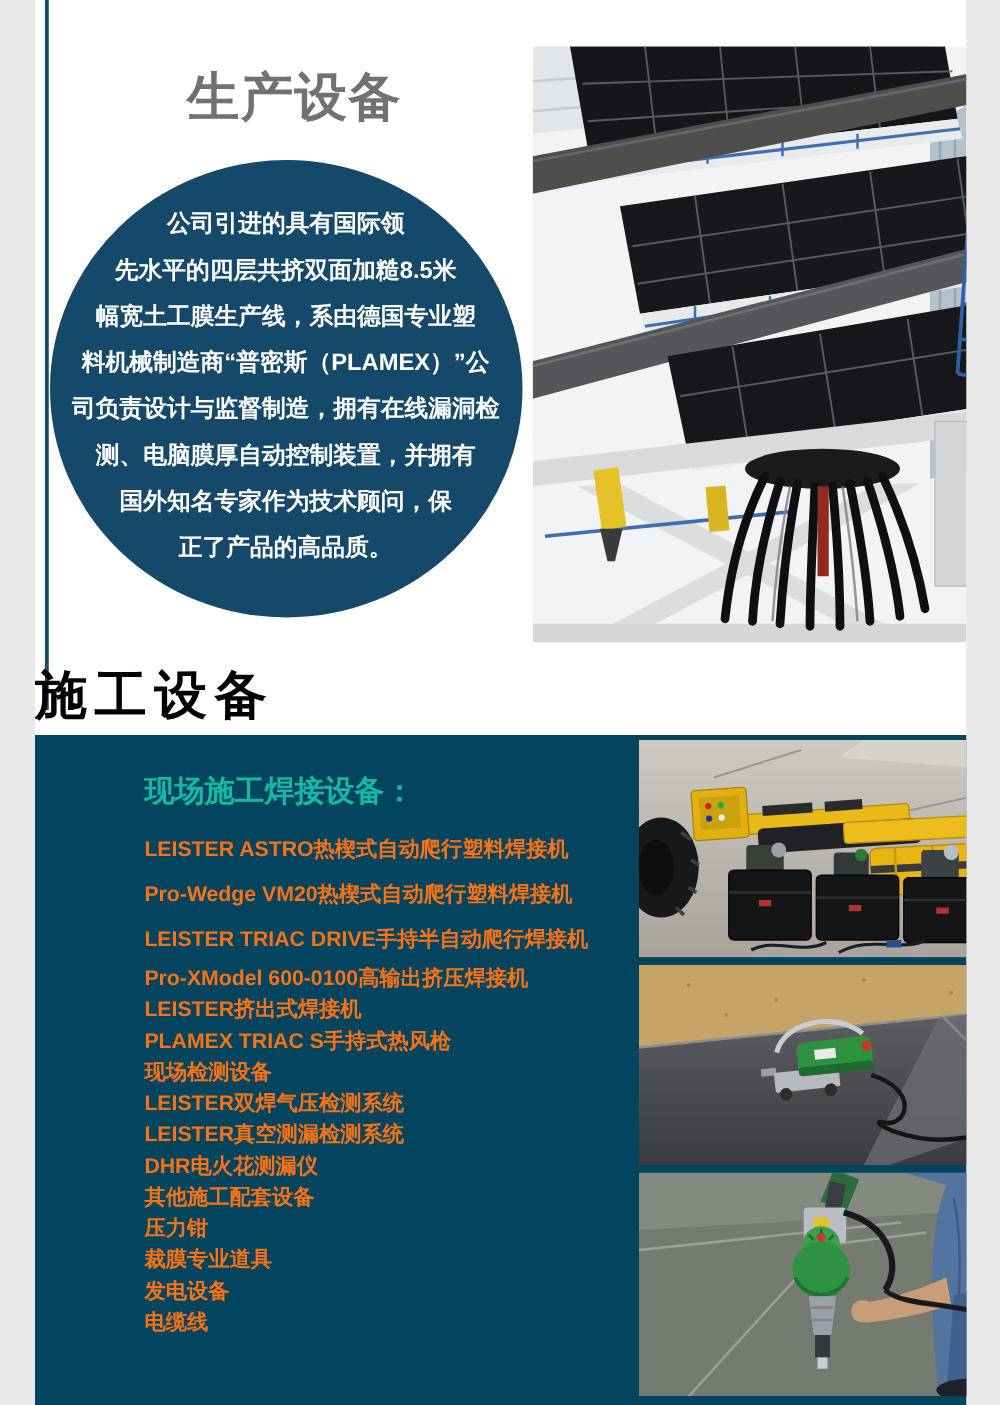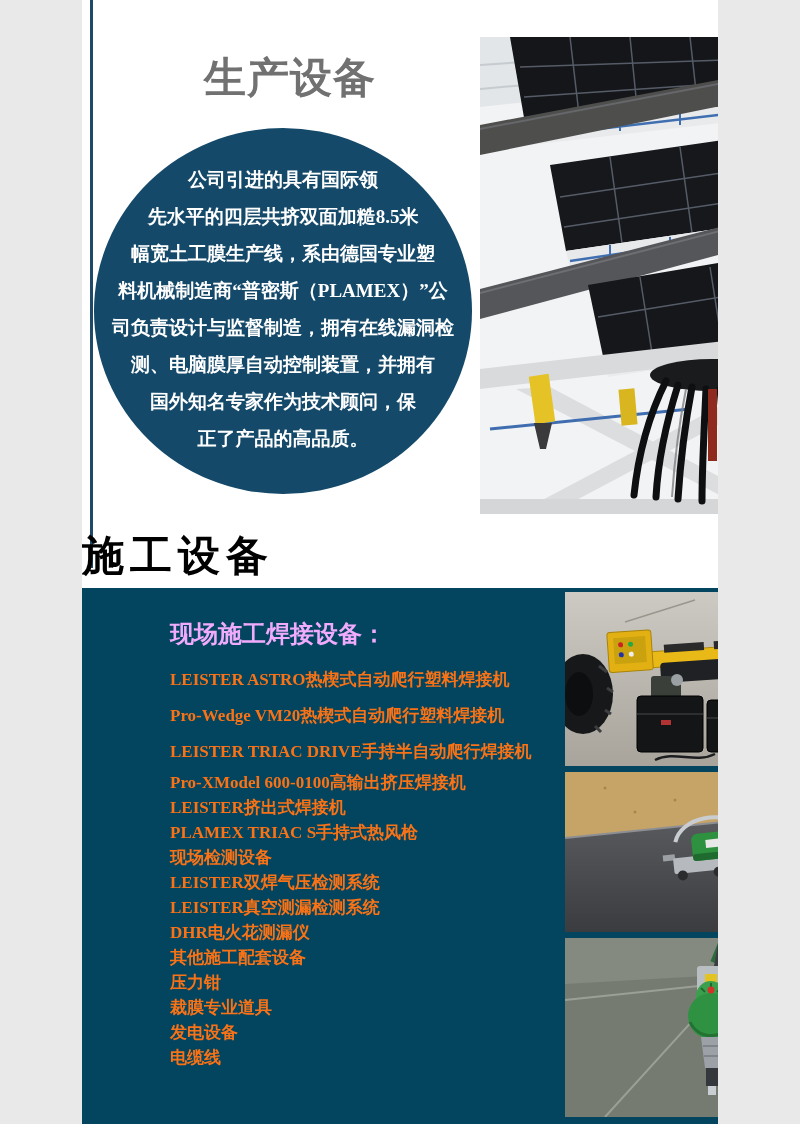--- a/index.html
+++ b/index.html
@@ -1,19 +1,19 @@
 <!DOCTYPE html>
 <html><head>
 <meta charset="utf-8">
 <style>
   html,body{margin:0;padding:0;background:#e9e9e9;}
   .page{
-    position:relative;width:636px;height:1124px;margin:0 auto;
+    position:relative;width:745px;height:1124px;margin:0 auto;
     background:#ffffff;overflow:hidden;
-    font-family:Liberation Serif, serif;
+    font-family:Liberation Sans, sans-serif;
   }
   .left-rule{position:absolute;left:8px;top:0;width:3px;height:568px;background:#1e4a68;}
   .title-production{
     position:absolute;left:122px;top:50px;margin:0;
     font-size:42px;font-weight:bold;color:#717171;letter-spacing:1px;
   }
   .title-construction{
     position:absolute;left:0;top:528px;width:800px;margin:0;text-align:left;
     font-size:42px;font-weight:bold;color:#000000;letter-spacing:6px;
   }
@@ -28,21 +28,21 @@
   }
   .photo{position:absolute;overflow:hidden;}
   .photo svg{display:block;width:100%;height:100%;}
   .photo-production{left:398px;top:37px;width:402px;height:477px;}
   .section{
     position:absolute;left:0;top:588px;width:800px;height:536px;
     background:#03445f;
   }
   .equip-list{position:absolute;left:88px;top:30px;}
   .equip-header{
-    color:#f0abfc;font-weight:bold;font-size:24px;line-height:32px;margin:0;
+    color:#14b8a6;font-weight:bold;font-size:24px;line-height:32px;margin:0;
   }
   .equip-items{margin-top:12px;}
   .equip-item{
     color:#f97316;font-weight:bold;font-size:17px;line-height:25px;white-space:nowrap;
   }
   .equip-item.lg{line-height:36px;}
   .photo-col-1{left:483px;top:4px;width:317px;height:174px;}
   .photo-col-2{left:483px;top:184px;width:317px;height:160px;}
   .photo-col-3{left:483px;top:350px;width:317px;height:179px;}
 </style>

